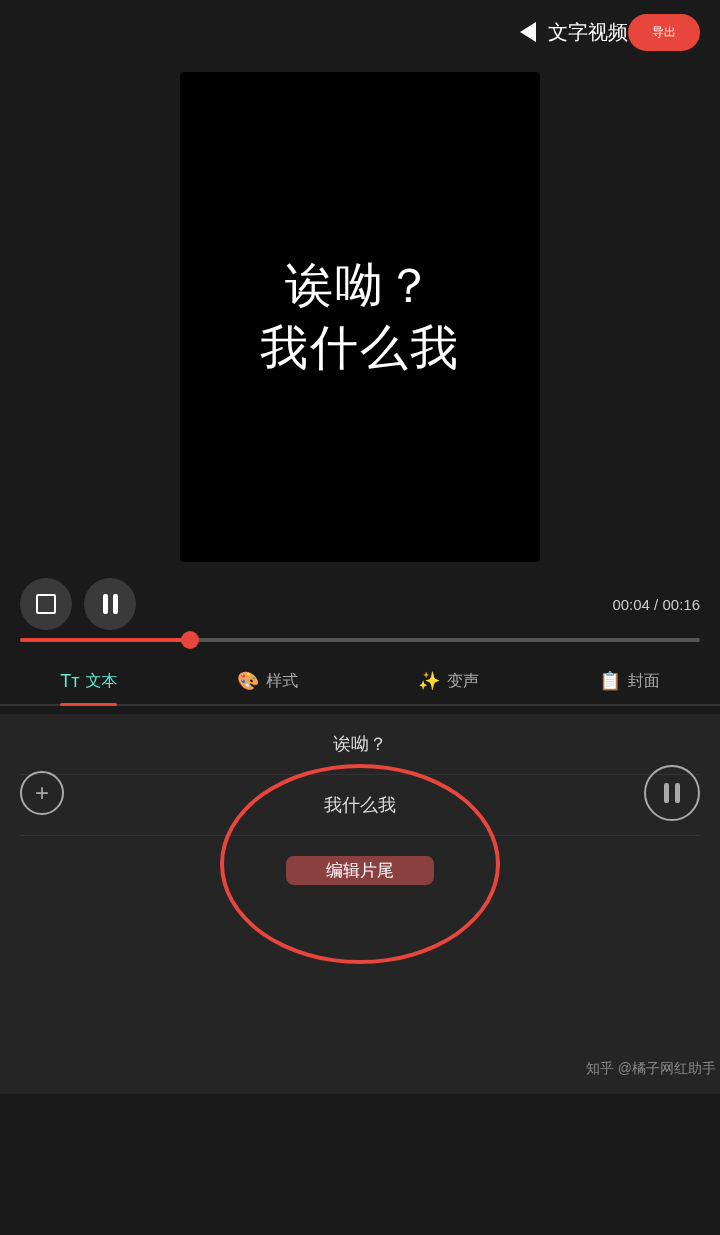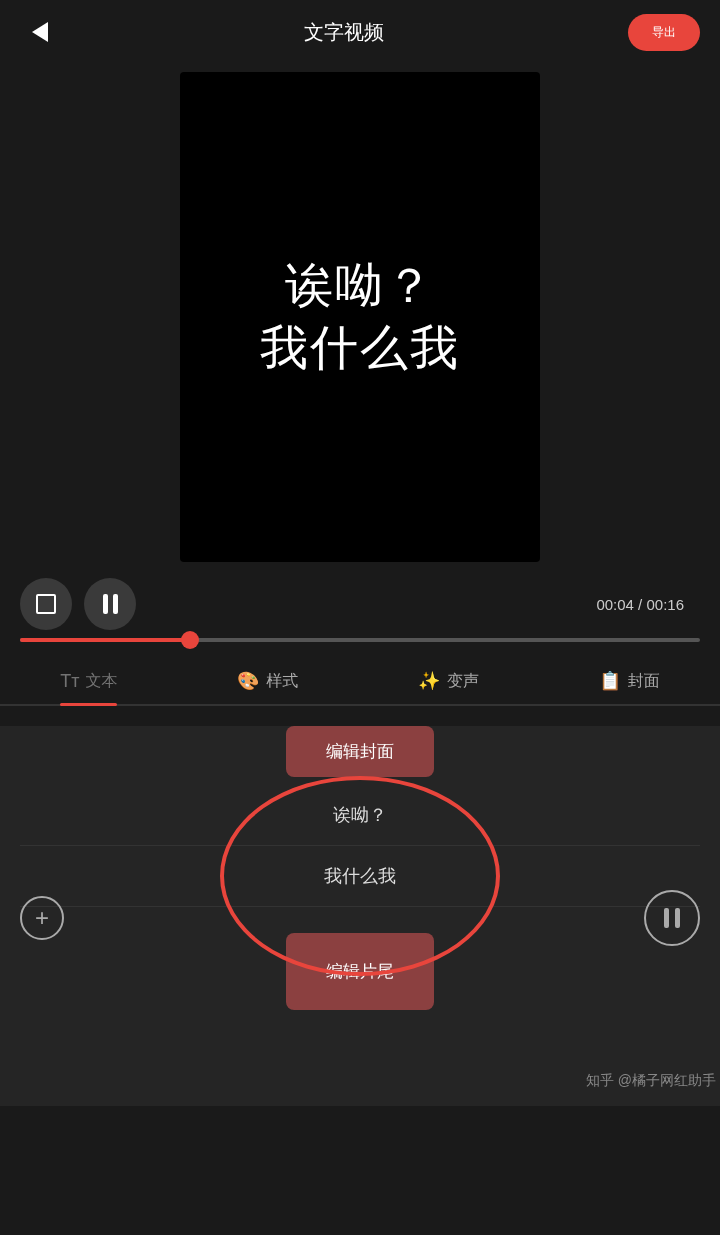--- a/index.html
+++ b/index.html
@@ -11,21 +11,21 @@
       background: #1a1a1a;
       color: #ffffff;
       font-family: -apple-system, "PingFang SC", "Helvetica Neue", Arial, sans-serif;
       overflow-x: hidden;
     }
 
     
     .header {
       display: flex;
       align-items: center;
-      justify-content: space-between;
+      justify-content: flex-end;
       padding: 16px 20px;
       background: #1a1a1a;
       height: 64px;
     }
 
     .back-btn {
       width: 40px;
       height: 40px;
       display: flex;
       align-items: center;
@@ -95,21 +95,21 @@
       font-weight: 400;
       line-height: 1.3;
       letter-spacing: 2px;
     }
 
     
     .controls-row {
       display: flex;
       align-items: center;
       justify-content: space-between;
-      padding: 16px 36px 8px 20px;
+      padding: 16px 20px 8px 20px;
       text-align: center;
     }
 
     .control-buttons {
       display: flex;
       gap: 12px;
     }
 
     .ctrl-btn {
       width: 52px;
@@ -193,21 +193,21 @@
       align-items: center;
       gap: 6px;
       padding-bottom: 12px;
       font-size: 16px;
       color: #aaaaaa;
       cursor: pointer;
       position: relative;
     }
 
     .tab-item.active {
-      color: #737373;
+      color: #5eead4;
     }
 
     .tab-item.active::after {
       content: '';
       position: absolute;
       bottom: -2px;
       left: 0;
       right: 0;
       height: 3px;
       background: #e8453c;
@@ -305,25 +305,25 @@
       background: #aaaaaa;
       border-radius: 2px;
     }
 
     
     .edit-tail-btn {
       background: #8b4040;
       color: #ffffff;
       border: none;
       border-radius: 8px;
-      padding: 27px 40px;
+      padding: 3px 40px;
       font-size: 17px;
       cursor: pointer;
       display: block;
-      margin: 6px auto;
+      margin: 0 auto;
       margin-bottom: 0;
     }
 
     
     .red-circle-overlay {
       position: absolute;
       top: 50px;
       left: 50%;
       transform: translateX(-50%);
       width: 280px;
@@ -411,21 +411,20 @@
   <div class="tab-item">
     <span class="tab-icon">📋</span>
     <span>封面</span>
   </div>
 </div>
 
 <div class="content-area">
 
   <div class="red-circle-overlay"></div>
 
-  <button class="edit-cover-btn">编辑封面</button>
 
   <div class="text-list">
     <div class="text-item">
       <span>诶呦？</span>
     </div>
     <div class="text-item">
       <span>我什么我</span>
     </div>
   </div>
 

